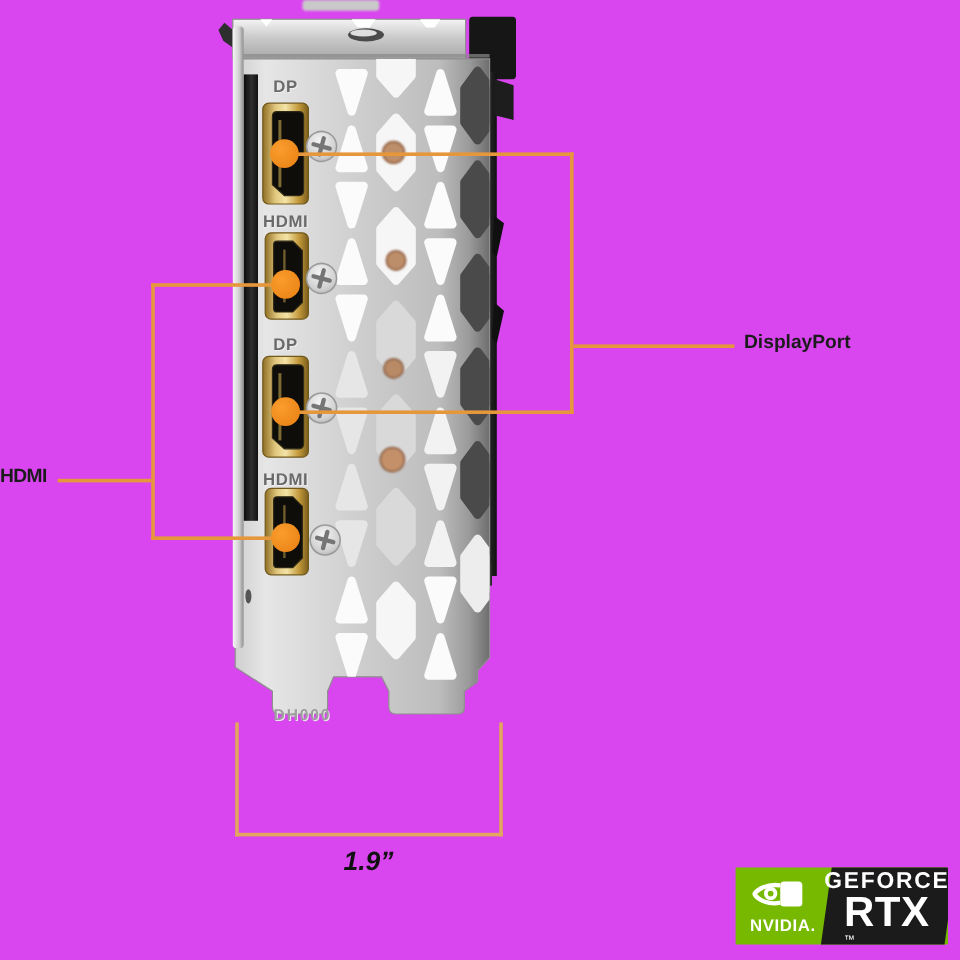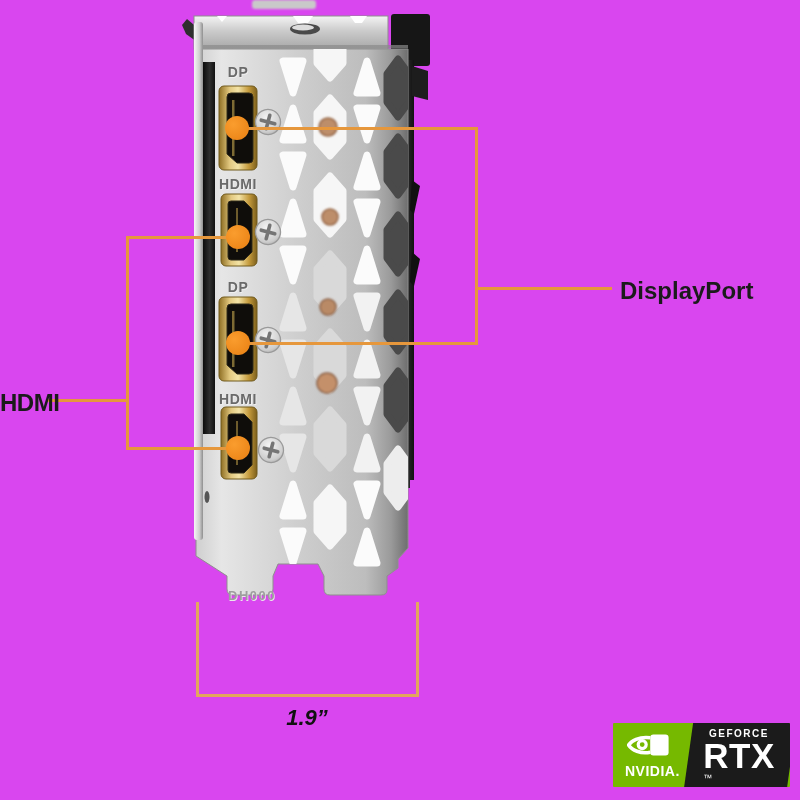--- a/index.html
+++ b/index.html
@@ -6,31 +6,31 @@
   #scene{position:relative;width:800px;height:800px;background:#d946ef;overflow:hidden;
          font-family:"Liberation Sans", sans-serif;}
   svg{display:block;}
   #card-svg{position:absolute;left:0;top:0;z-index:1;}
 
   
   .cl{position:absolute;background:#E6973C;z-index:3;}
   .dl{position:absolute;background:#E2A65C;z-index:3;}
   .dot{position:absolute;width:24px;height:24px;border-radius:50%;z-index:4;
        background:radial-gradient(circle at 35% 35%, #fa9d2e, #e87f12);}
-  .callout-label{position:absolute;z-index:5;color:#1b1b1b;font-weight:700;font-size:24px;}
+  .callout-label{position:absolute;z-index:5;color:#1b1b1b;font-weight:700;font-size:16px;}
   .dim-label{position:absolute;z-index:5;color:#111;font-weight:700;font-size:22px;text-align:center;font-style:italic;}
 
   
   #badge{position:absolute;left:613px;top:723px;width:177px;height:64px;background:#76B900;
          overflow:hidden;z-index:5;border-radius:1px;}
   #badge-black{position:absolute;left:70px;top:-8px;width:103px;height:80px;background:#1B1B1B;
          transform:skewX(-8deg);transform-origin:0 100%;}
   #badge-text{position:absolute;left:76px;top:0;width:100px;height:64px;display:flex;
          flex-direction:column;align-items:center;justify-content:center;color:#fff;}
-  #badge-geforce{font-size:10px;font-weight:700;letter-spacing:1.5px;line-height:1;margin-top:2px;}
+  #badge-geforce{font-size:19px;font-weight:700;letter-spacing:1.5px;line-height:1;margin-top:2px;}
   #badge-rtx-row{display:flex;align-items:flex-start;line-height:0.95;flex-direction:column;}
   #badge-rtx{font-size:35px;font-weight:800;letter-spacing:0.5px;}
   #badge-tm{font-size:9px;margin-top:2px;}
   #nvidia-word{position:absolute;left:12px;top:40px;color:#fff;font-size:14px;font-weight:800;
          letter-spacing:0.5px;}
   #nvidia-eye{position:absolute;left:14px;top:8px;}
 </style>
 </head>
 <body>
 

